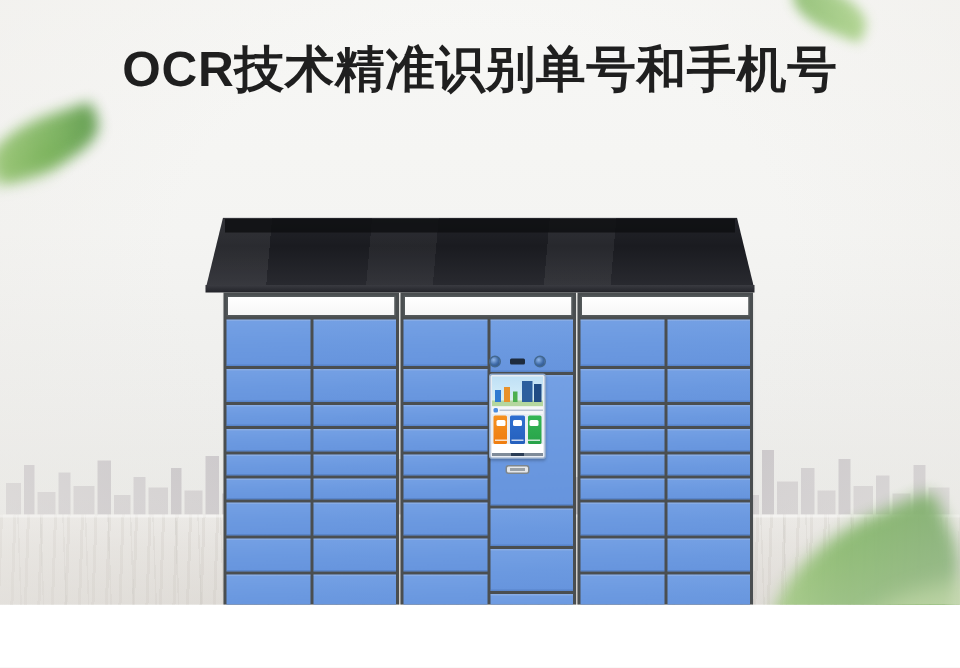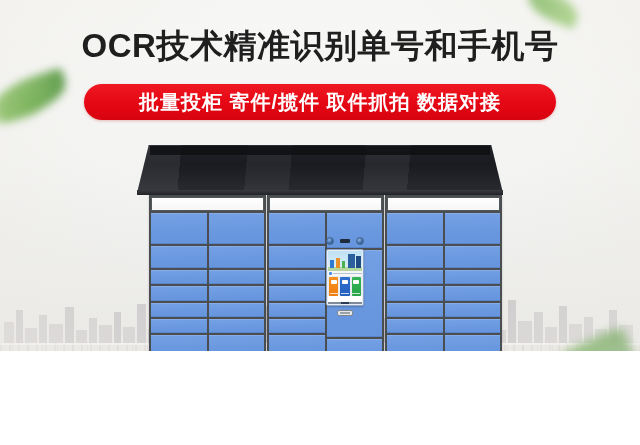--- a/index.html
+++ b/index.html
@@ -2,21 +2,21 @@
 <html><head>
 <meta charset="utf-8">
 <style>
   html,body{margin:0;padding:0;}
   body{
     width:640px;height:445px;overflow:hidden;
     font-family:"Liberation Sans","DejaVu Sans",sans-serif;
     background:#ffffff;
   }
   #poster{
-    position:relative;width:640px;height:351px;overflow:hidden;
+    position:relative;width:640px;height:403px;overflow:hidden;
     background:#f3f3f1;
   }
   
   .bg-sky{
     position:absolute;left:0;top:0;width:640px;height:345px;
     background:linear-gradient(180deg,#f7f7f5 0%,#f4f4f2 45%,#eeeeec 78%,#e9e9e6 100%);
   }
   .bg-city{
     position:absolute;left:0;top:292px;width:640px;height:56px;
     opacity:.5;
@@ -442,17 +442,14 @@
         <span></span>
       </div>
   </div>
 
   <div class="leaf leaf-bottomright"></div>
   <div class="leaf leaf-bottomright2"></div>
 
   <div class="vignette"></div>
 
   <div class="headline">OCR技术精准识别单号和手机号</div>
-  <div class="pill">
-    <div class="pill-text">批量投柜 寄件/揽件  取件抓拍  数据对接</div>
-  </div>
 
 </div>
 
 </body></html>

